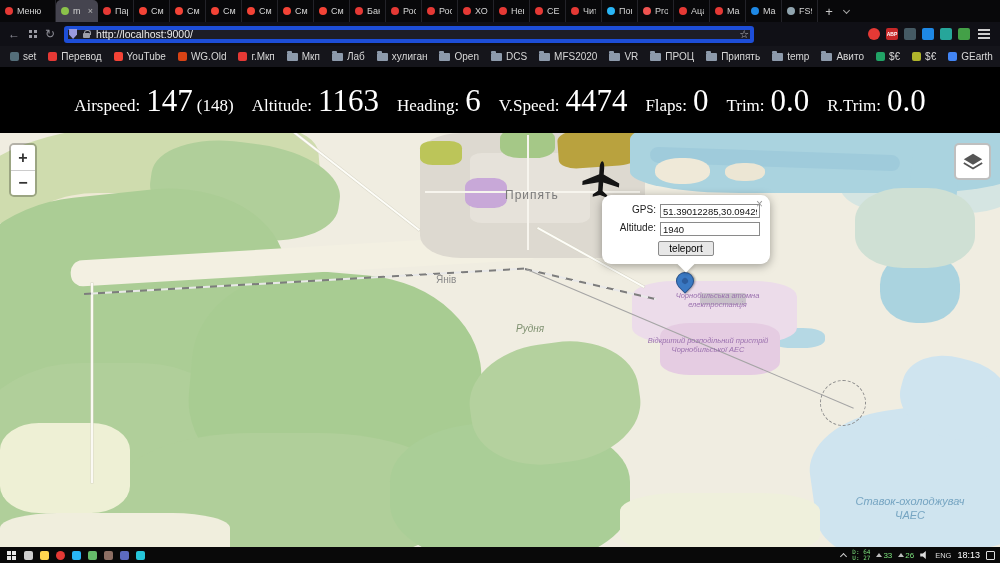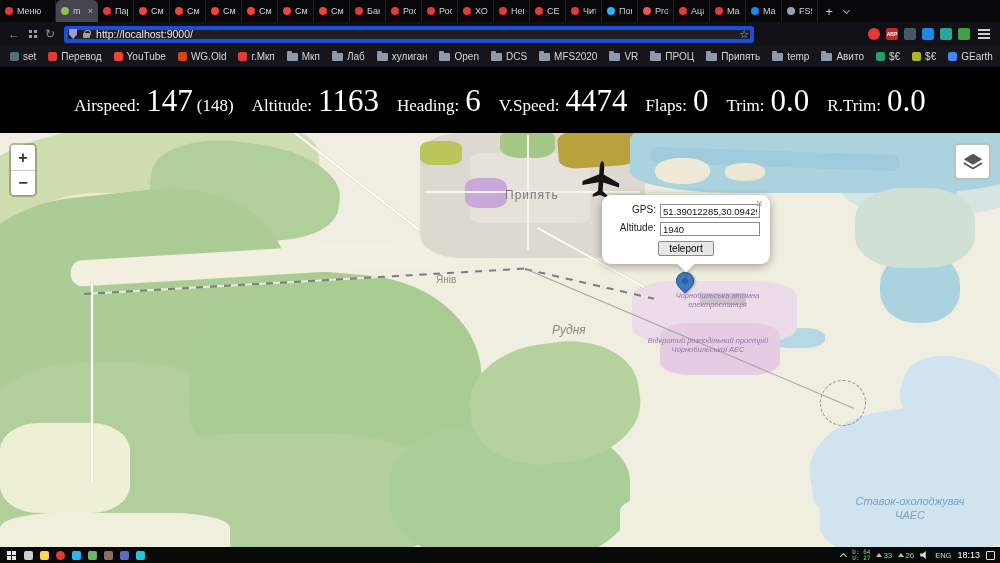--- a/index.html
+++ b/index.html
@@ -358,21 +358,21 @@
     <i class="p" style="left:525px;top:135px;width:135px;height:2px;background:repeating-linear-gradient(90deg,#7d7d7d 0 7px,#e8e8e8 7px 14px);transform:rotate(13deg);transform-origin:0 0"></i>
     <i class="p" style="left:527px;top:136px;width:355px;height:1px;background:#a5a5a5;transform:rotate(23deg);transform-origin:0 0"></i>
     <i class="p" style="left:538px;top:94px;width:122px;height:2px;background:#fdfdf8;box-shadow:0 0 0 .5px #d8d5c6;transform:rotate(29deg);transform-origin:0 0"></i>
     <i class="p" style="left:294px;top:-2px;width:160px;height:2px;background:#fdfdf8;box-shadow:0 0 0 .5px #d8d5c6;transform:rotate(38deg);transform-origin:0 0"></i>
     <i class="p" style="left:425px;top:58px;width:215px;height:2px;background:#f7f5ee"></i>
     <i class="p" style="left:527px;top:2px;width:2px;height:115px;background:#f7f5ee"></i>
     <i class="p" style="left:820px;top:247px;width:46px;height:46px;border:1px dashed #8a8a8a;border-radius:50%"></i>
 
     <div class="mlabel" style="left:505px;top:55px;font-size:12px;color:#7a7a7a;letter-spacing:1px">Припять</div>
     <div class="mlabel" style="left:436px;top:141px;font-size:10px;color:#8a8a8a">Янів</div>
-    <div class="mlabel" style="left:552px;top:190px;font-size:12px;color:#7f9170;font-style:italic">Рудня</div>
+    <div class="mlabel" style="left:516px;top:190px;font-size:10px;color:#7f9170;font-style:italic">Рудня</div>
     <div class="mlabel" style="left:670px;top:158px;width:95px;font-size:7.5px;color:#9a70ae;font-style:italic;text-align:center;line-height:1.2">Чорнобильська атомна електростанція</div>
     <div class="mlabel" style="left:638px;top:203px;width:140px;font-size:7.5px;color:#9a70ae;font-style:italic;text-align:center;line-height:1.2">Відкритий розподільний пристрій Чорнобильської АЕС</div>
     <div class="mlabel" style="left:850px;top:362px;width:120px;font-size:11px;color:#76a5c2;font-style:italic;text-align:center;line-height:1.25">Ставок-охолоджувач ЧАЕС</div>
 
     <svg width="42" height="42" viewBox="0 0 64 64" style="position:absolute;left:580px;top:27px;transform:rotate(4deg)">
       <path d="M32 2 C34 2 35.5 7 35.5 12 L35.5 22 L60 34 L60 40 L35.5 34 L35.5 47 L43 53 L43 57 L32 53.5 L21 57 L21 53 L28.5 47 L28.5 34 L4 40 L4 34 L28.5 22 L28.5 12 C28.5 7 30 2 32 2 Z" fill="#141414"></path>
     </svg>
 
     <div class="pin"></div>
 

